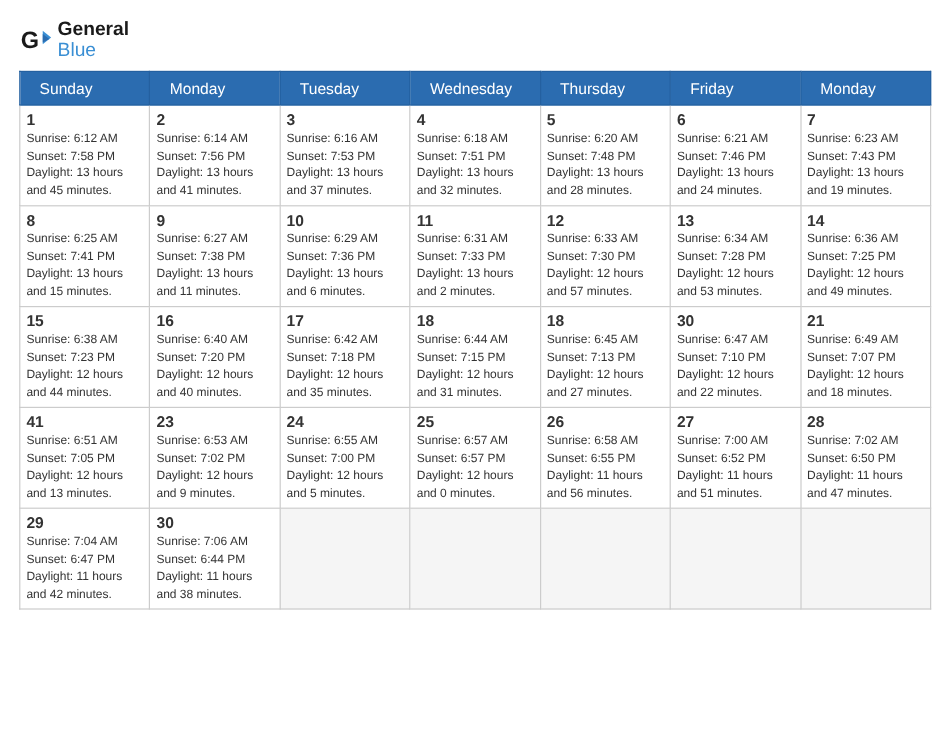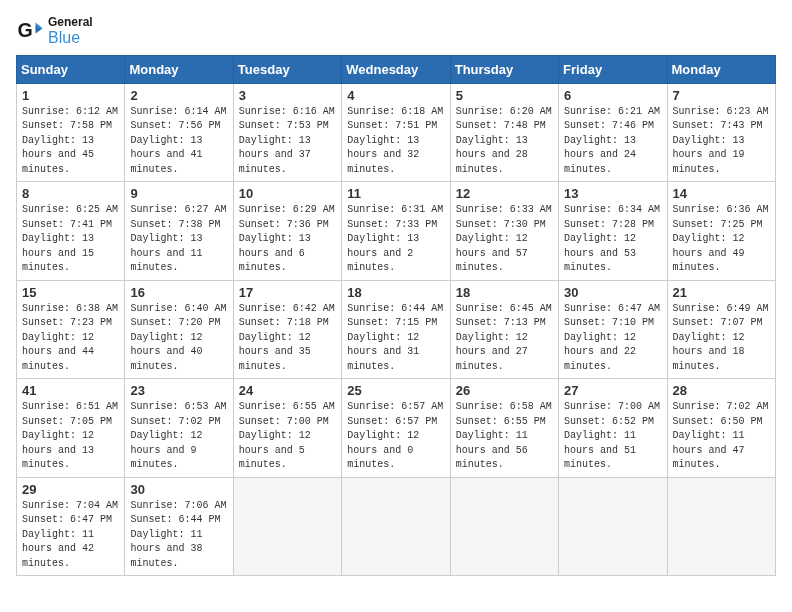--- a/index.html
+++ b/index.html
@@ -39,22 +39,22 @@
     }
     .calendar {
       width: 100%;
       border-collapse: collapse;
       table-layout: fixed;
     }
     .calendar th {
       background: #2b6cb0;
       color: #fff;
       font-size: 13px;
-      font-weight: bold;
-      padding: 6px 4px;
+      font-weight: normal;
+      padding: 6px 16px;
       text-align: left;
       border: 1px solid #2460a0;
     }
     .calendar td {
       border: 1px solid #ccc;
       vertical-align: top;
       padding: 4px 5px;
       font-size: 10px;
       color: #333;
       height: 82px;
@@ -64,35 +64,34 @@
       background: #f5f5f5;
     }
     .day-num {
       font-size: 13px;
       font-weight: bold;
       display: block;
       margin-bottom: 2px;
     }
     .day-info {
       line-height: 1.45;
-      font-family: Liberation Mono, monospace;
     }
   </style>
 </head>
 <body>
 
 <div class="header">
   <div class="logo">
     <svg class="logo-icon" viewBox="0 0 40 40">
       <text x="2" y="28" font-size="28" font-weight="bold" fill="#1a1a1a" font-family="Arial">G</text>
       <polygon points="28,8 38,16 28,24" fill="#3a8fd4"></polygon>
       <polygon points="28,12 36,18 28,22" fill="#2b6cb0"></polygon>
     </svg>
     <div>
-      <div style="font-size:12px;font-weight:bold;color:#1a1a1a;line-height:1.1;">General</div>
+      <div style="font-size:16px;font-weight:bold;color:#1a1a1a;line-height:1.1;">General</div>
       <div style="font-size:16px;font-weight:normal;color:#3a8fd4;line-height:1.1;">Blue</div>
     </div>
   </div>
   <div class="title-block">
     <div class="month-title"></div>
     <div class="location"></div>
   </div>
 </div>
 
 <table class="calendar">

